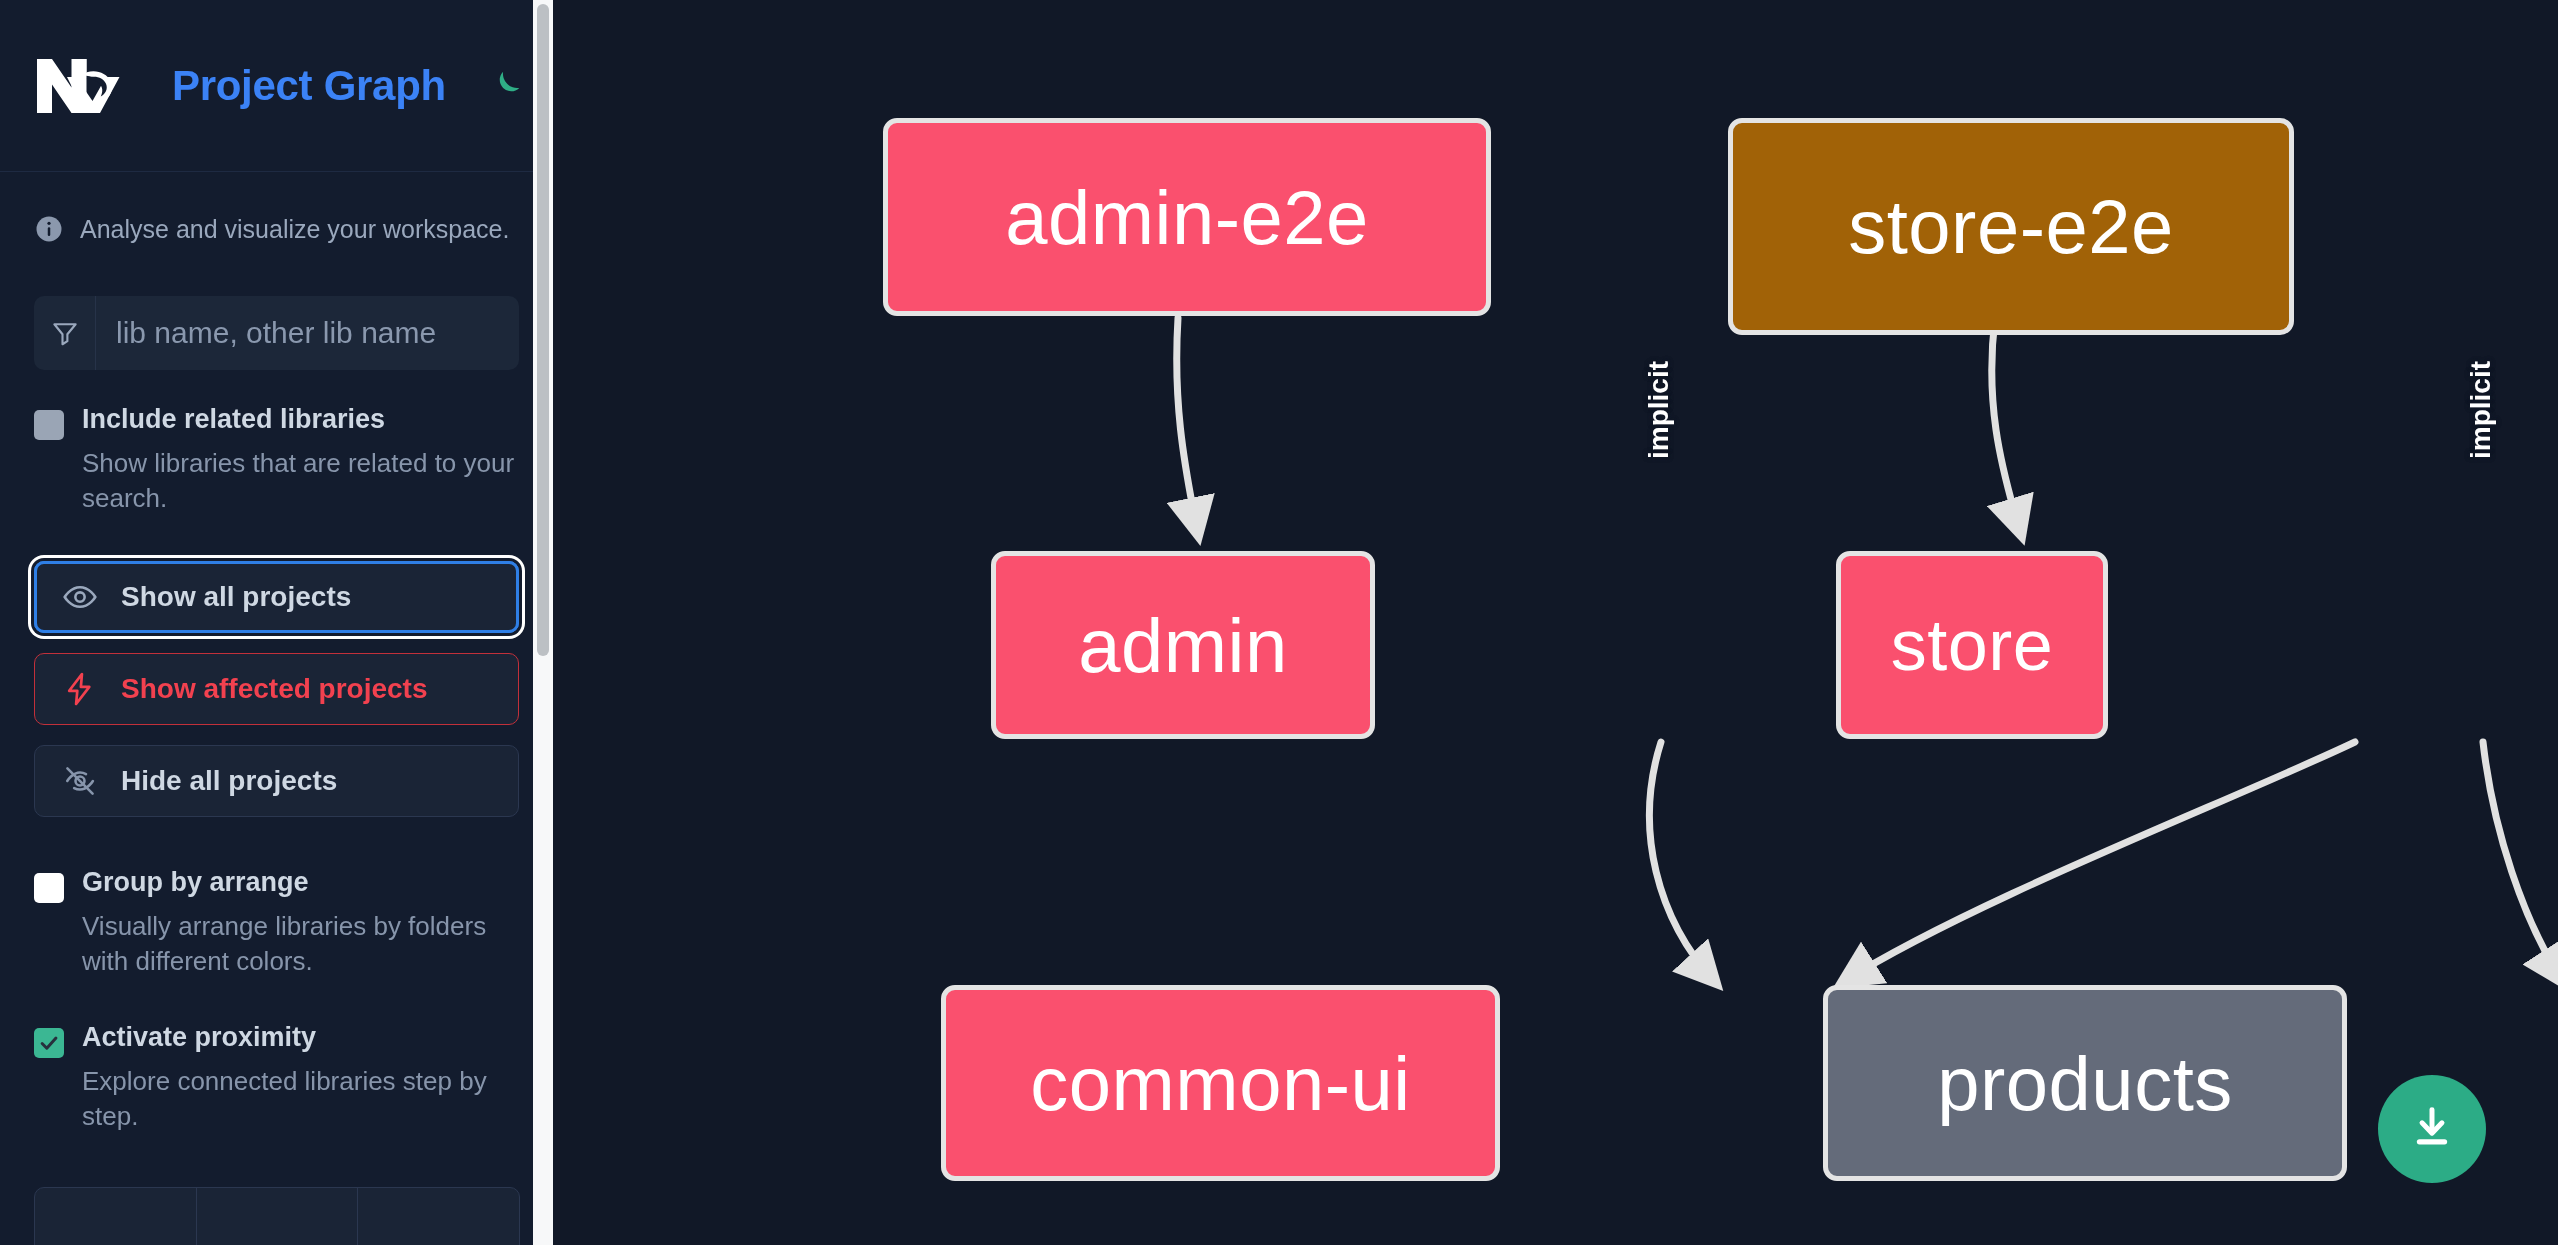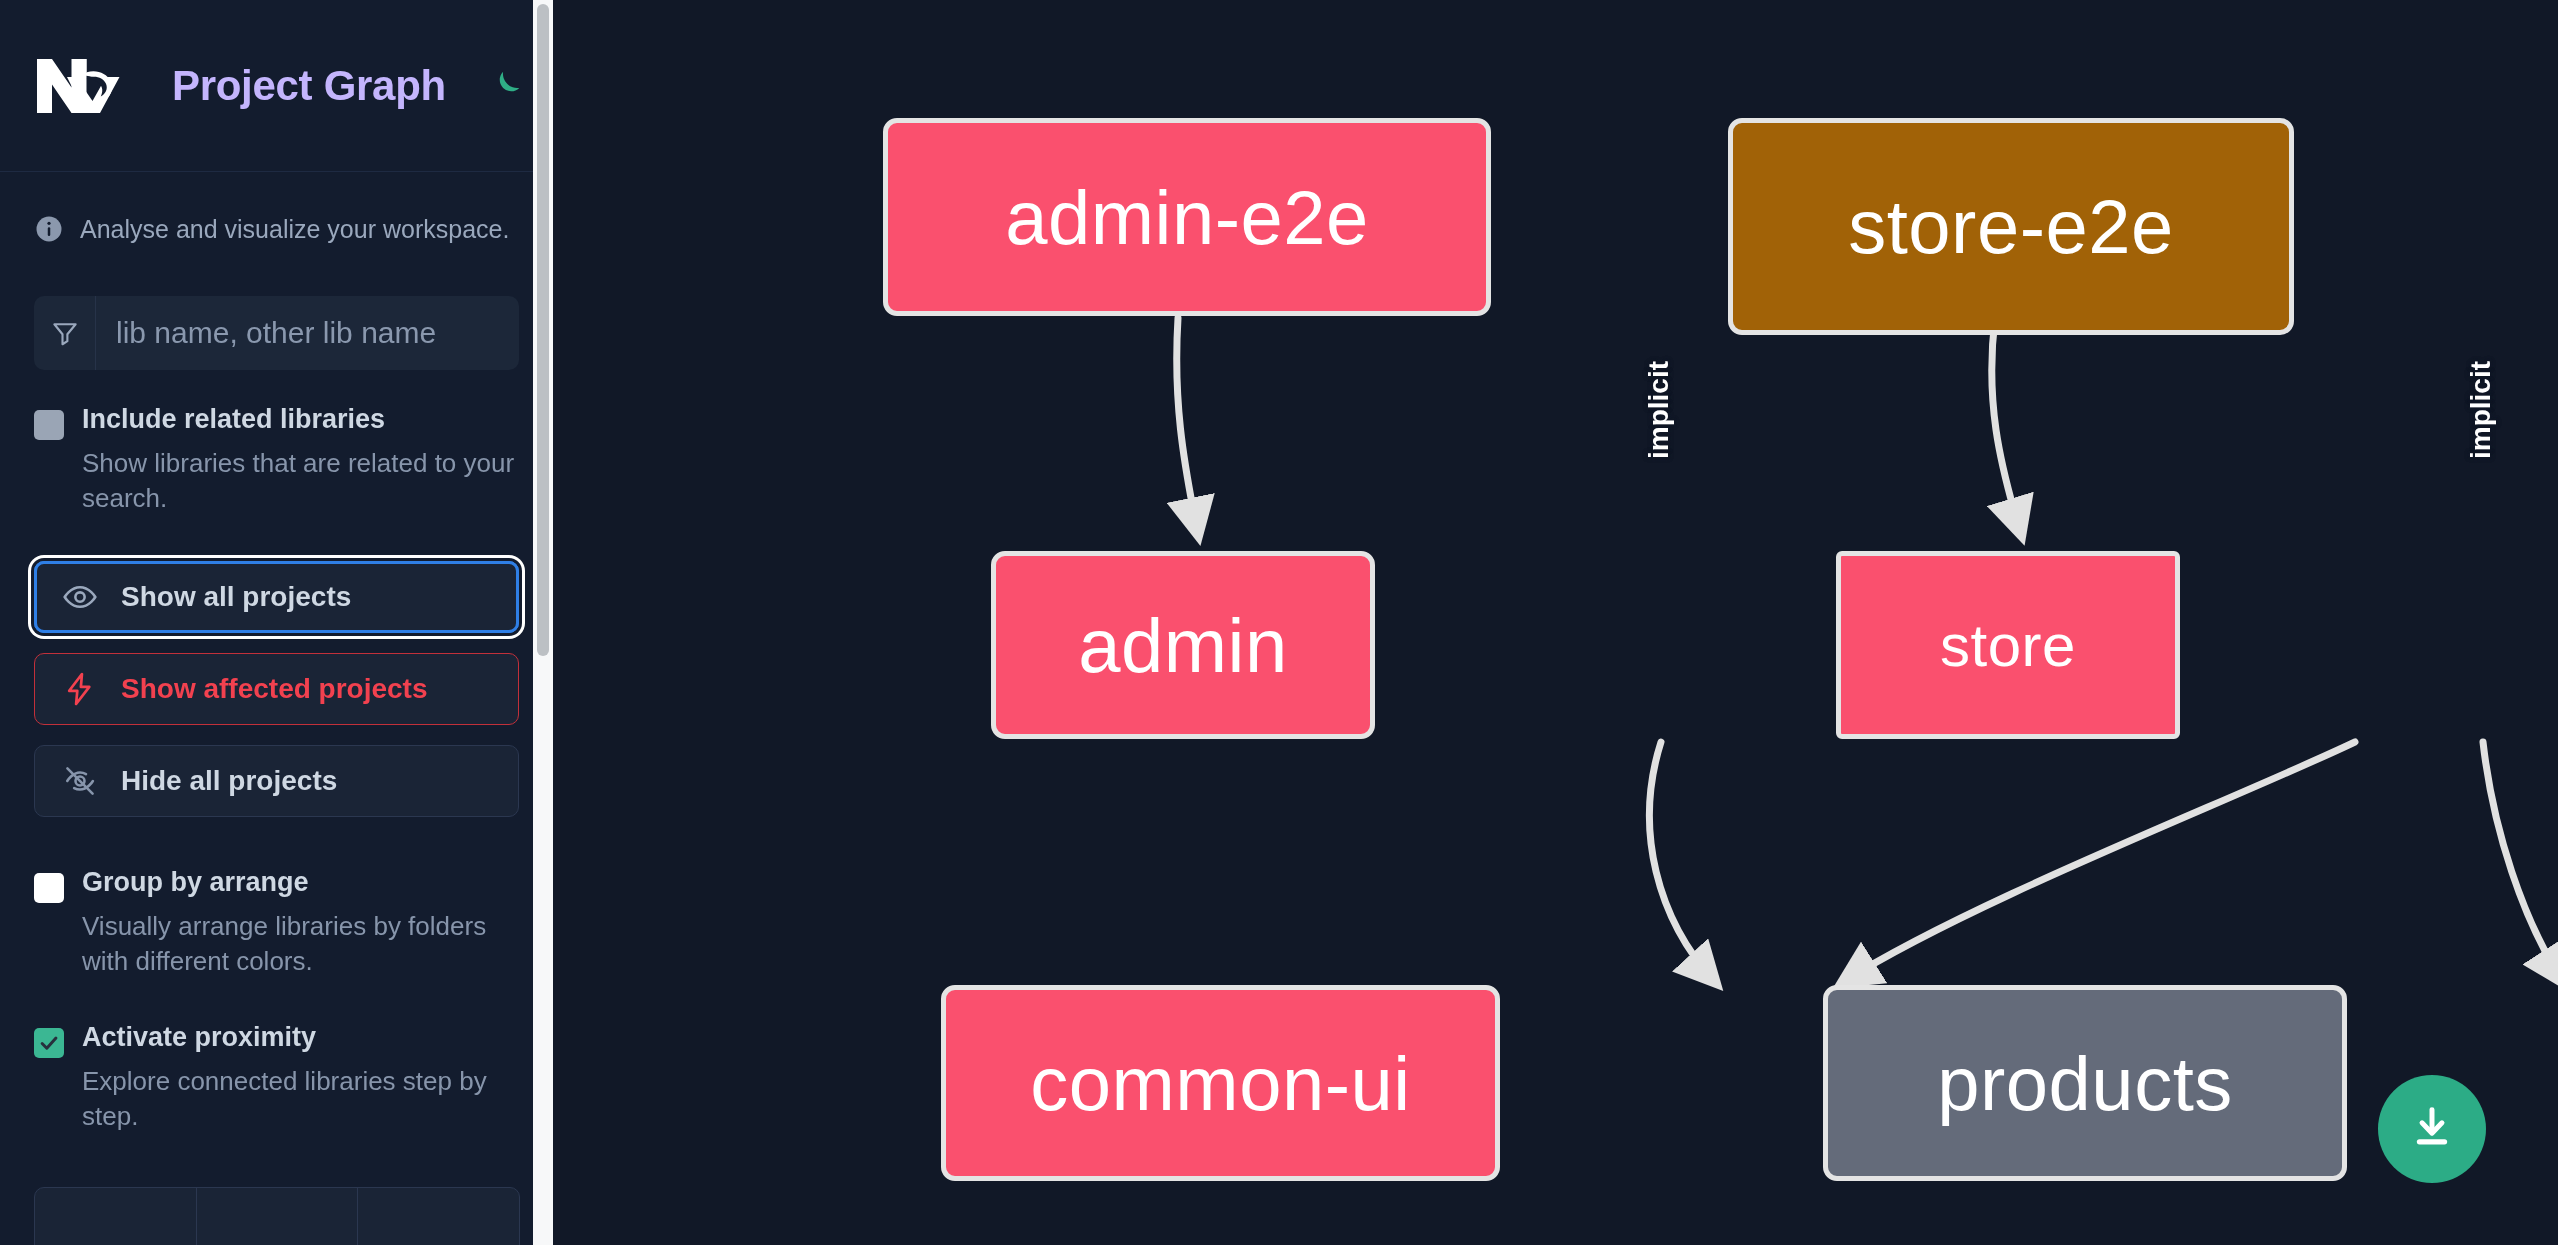--- a/index.html
+++ b/index.html
@@ -21,21 +21,21 @@
   }
   .sb-header {
     height: 172px;
     display: flex; align-items: center;
     padding: 0 34px;
     border-bottom: 1px solid #1e2a42;
     gap: 0;
   }
   .nx-logo { width: 90px; height: 60px; flex: 0 0 auto; }
   .app-title {
-    color: #c4b5fd;
+    color: #3b82f6;
     font-size: 42px;
     font-weight: 700;
     letter-spacing: -0.3px;
     margin-left: 48px;
     white-space: nowrap;
   }
   .theme-toggle {
     margin-left: 40px;
     width: 42px; height: 42px;
     display: flex; align-items: center; justify-content: center;
@@ -357,21 +357,21 @@
 
     <div class="edge-label" style="left:1106px; top:410px; transform:rotate(-90deg) translate(-50%,-50%); transform-origin:0 0;">implicit</div>
     <div class="edge-label" style="left:1928px; top:410px; transform:rotate(-90deg) translate(-50%,-50%); transform-origin:0 0;">implicit</div>
 
     <div class="node" style="left:330px; top:118px; width:608px; height:198px; background:#fa506e; font-size:76px;">admin-e2e</div>
 
     <div class="node" style="left:1175px; top:118px; width:566px; height:217px; background:#a16207; font-size:76px;">store-e2e</div>
 
     <div class="node" style="left:438px; top:551px; width:384px; height:188px; background:#fa506e; font-size:76px;">admin</div>
 
-    <div class="node" style="left:1283px; top:551px; width:344px; height:188px; background:#fa506e; font-size:60px;border-radius:6px;">store</div>
+    <div class="node" style="left:1283px; top:551px; width:272px; height:188px; background:#fa506e; font-size:72px;">store</div>
 
     <div class="node" style="left:388px; top:985px; width:559px; height:196px; background:#fa506e; font-size:76px;">common-ui</div>
 
     <div class="node" style="left:1270px; top:985px; width:524px; height:196px; background:#646b7a; font-size:76px;">products</div>
 
     <button class="fab">
       <span>
         <svg width="52" height="52" viewBox="0 0 24 24" aria-hidden="true">
           <path d="M12 3.6v10.2" stroke="#ffffff" stroke-width="2.3" stroke-linecap="round" fill="none"></path>
           <path d="M7.4 9.6 12 14.4 16.6 9.6" stroke="#ffffff" stroke-width="2.3" stroke-linecap="round" stroke-linejoin="round" fill="none"></path>

